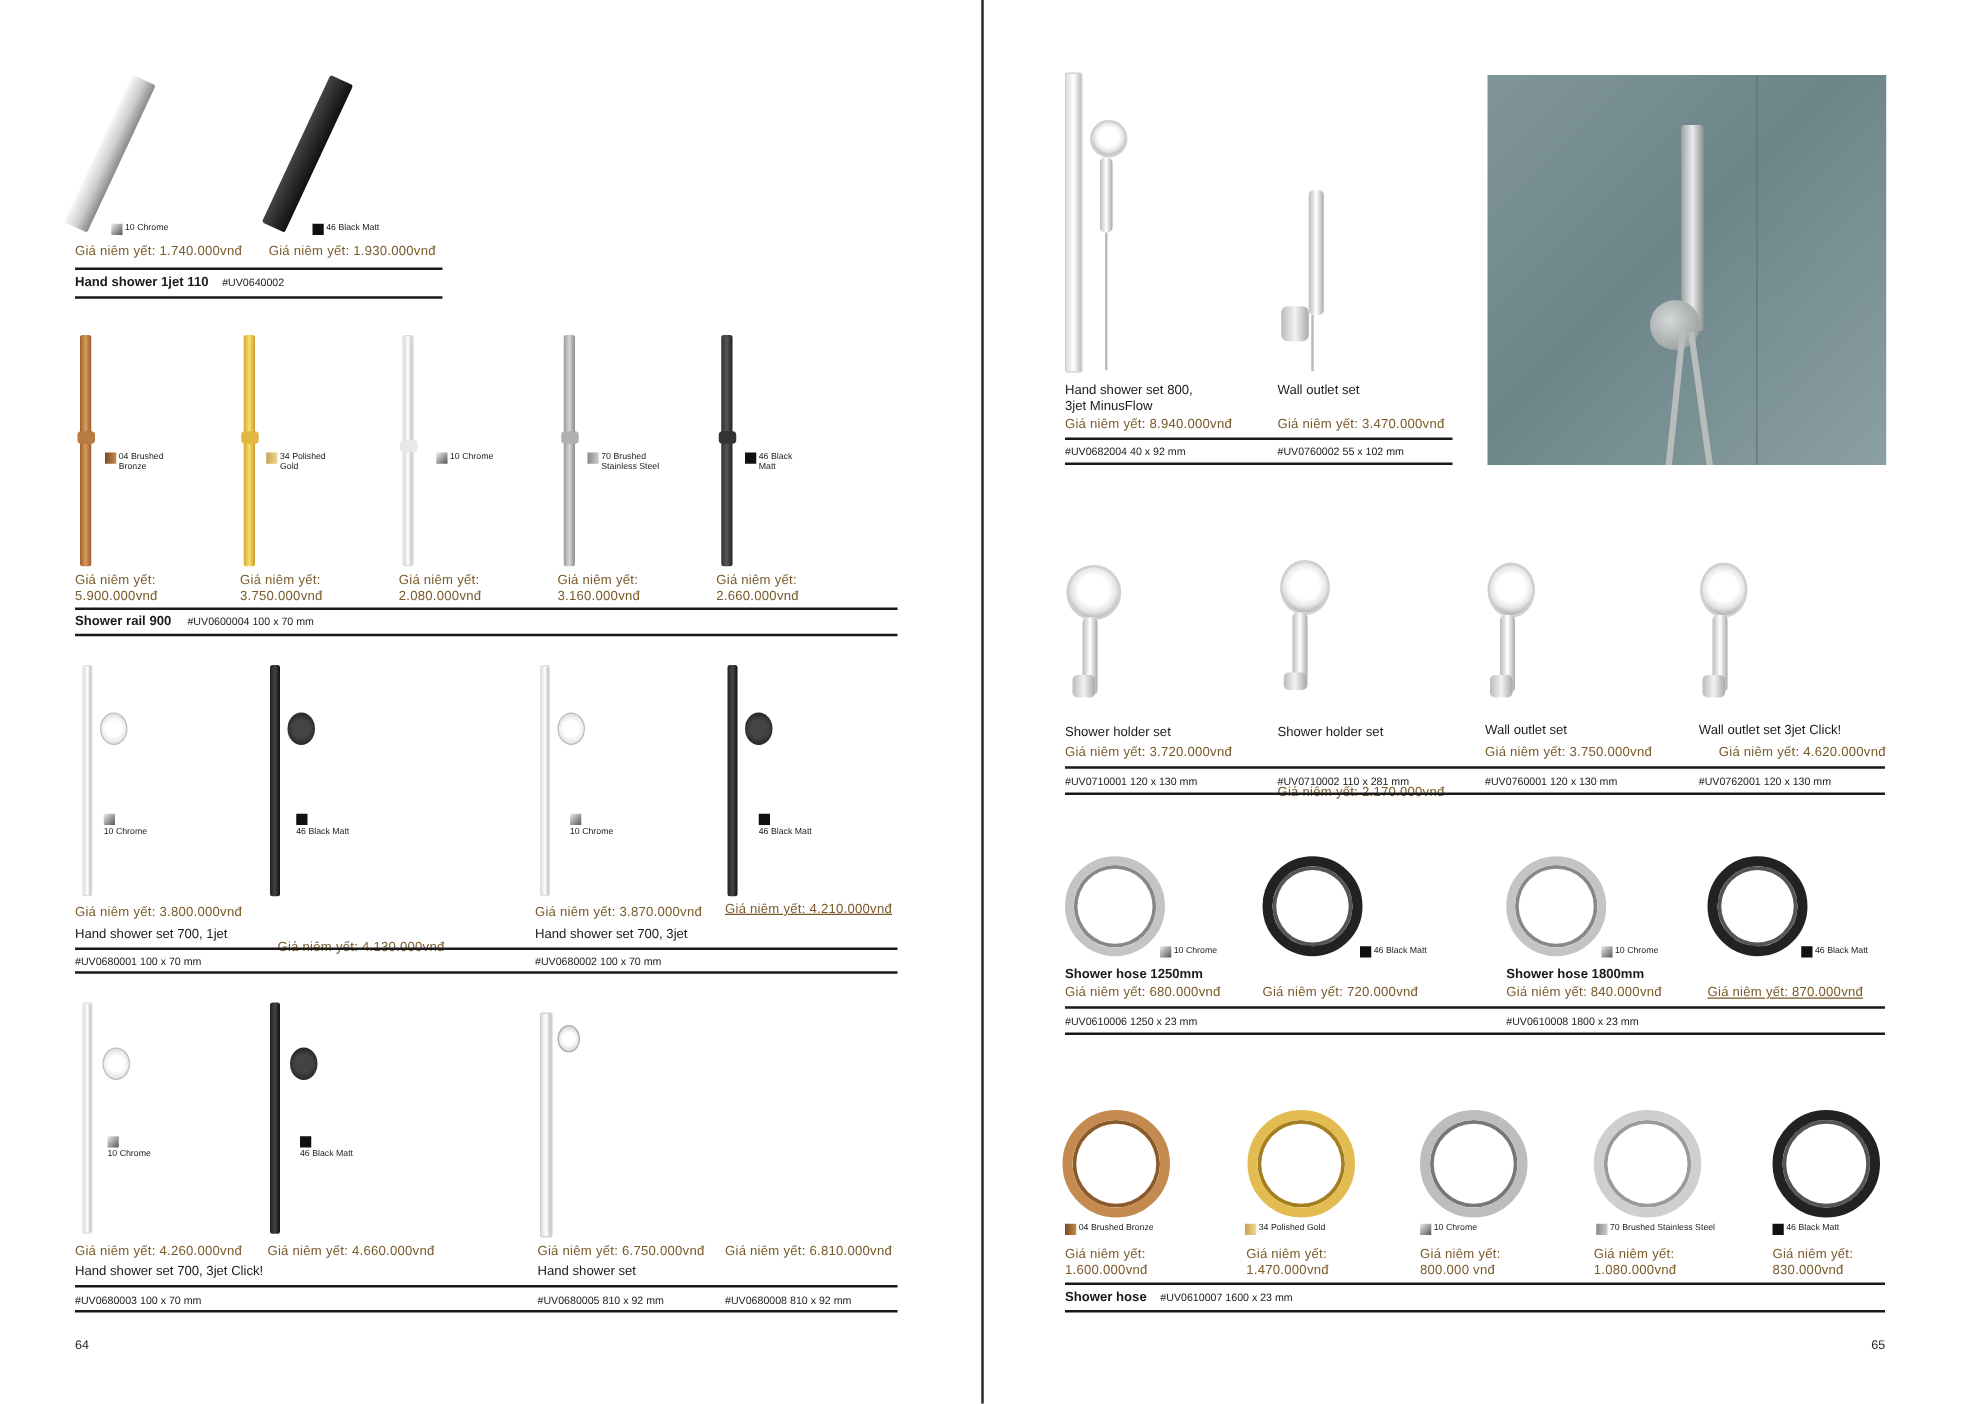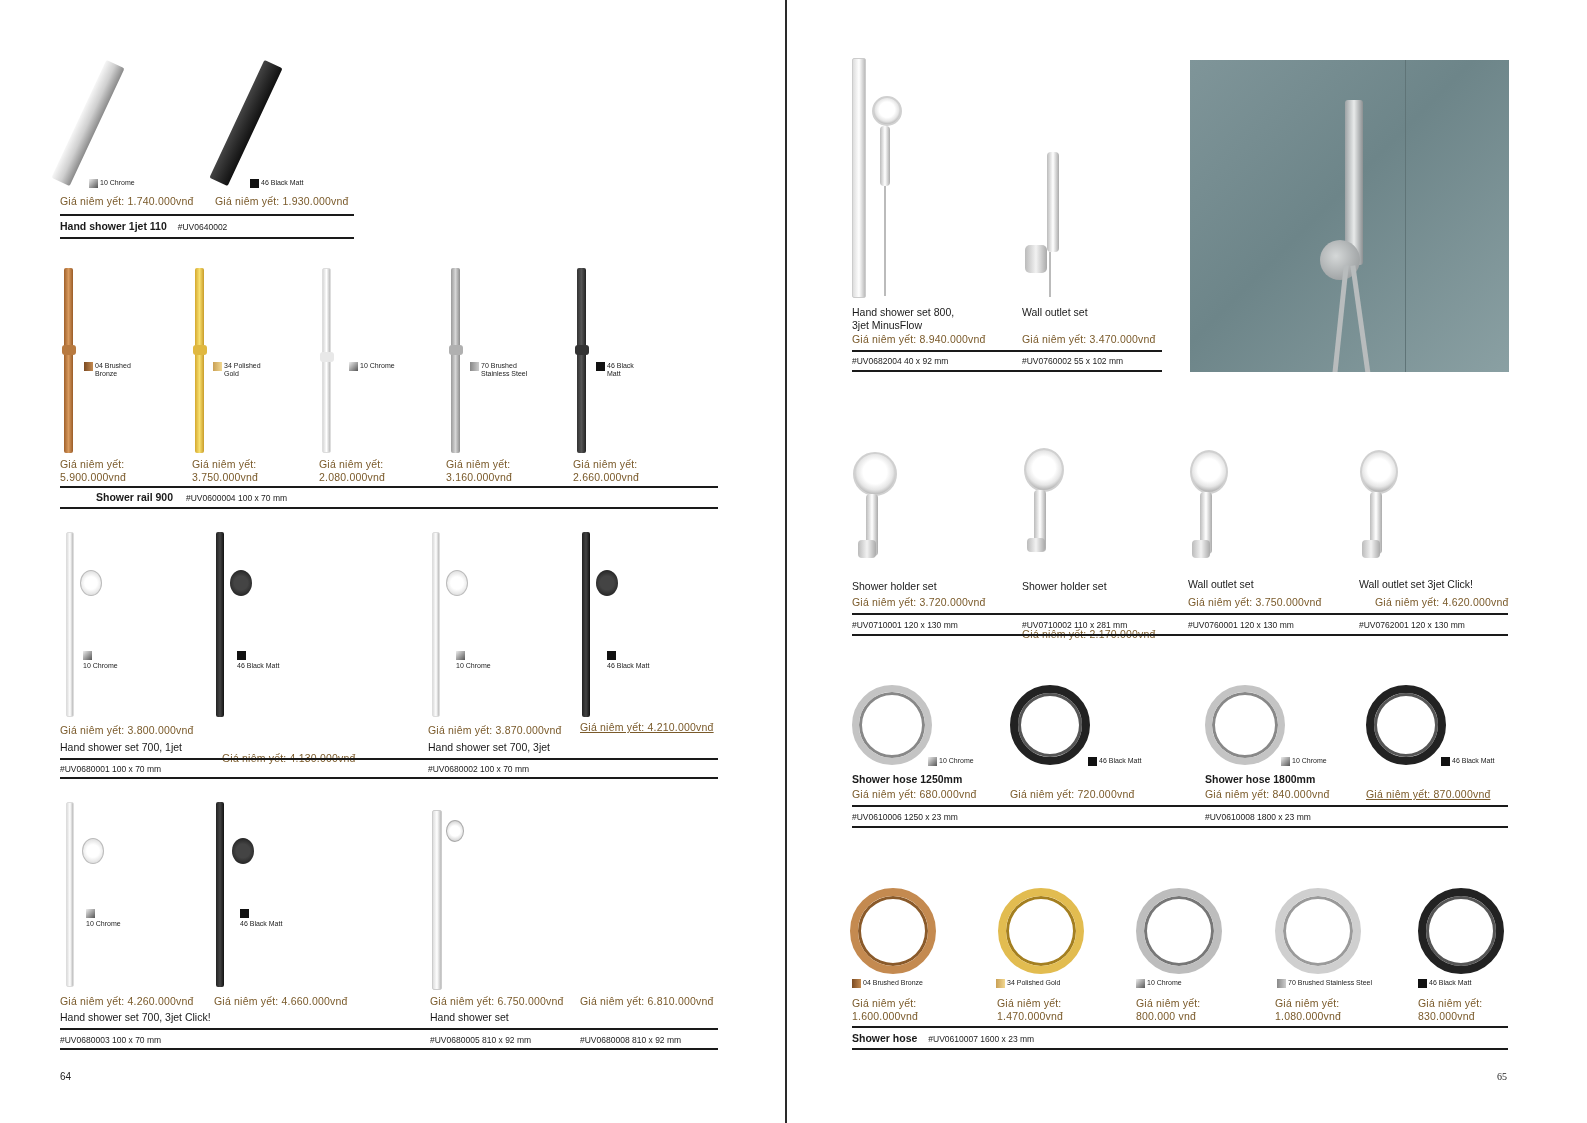--- a/index.html
+++ b/index.html
@@ -104,21 +104,21 @@
       <span><span>46 Black</span><br><span>Matt</span></span>
     </div>
 
     <div class="abs price" style="left:60px;top:458px;"><span>Giá niêm yết:</span><br><span>5.900.000vnđ</span></div>
     <div class="abs price" style="left:192px;top:458px;"><span>Giá niêm yết:</span><br><span>3.750.000vnđ</span></div>
     <div class="abs price" style="left:319px;top:458px;"><span>Giá niêm yết:</span><br><span>2.080.000vnđ</span></div>
     <div class="abs price" style="left:446px;top:458px;"><span>Giá niêm yết:</span><br><span>3.160.000vnđ</span></div>
     <div class="abs price" style="left:573px;top:458px;"><span>Giá niêm yết:</span><br><span>2.660.000vnđ</span></div>
 
     <div class="rule" style="left:60px;top:486px;width:658px;"></div>
-    <div class="abs title" style="left:60px;top:491px;margin-left:36px;">
+    <div class="abs title" style="left:60px;top:491px;">
       <b>Shower rail 900</b>
       <span class="code" style="margin-left:10px;">#UV0600004  100 x 70 mm</span>
     </div>
     <div class="rule" style="left:60px;top:507px;width:658px;"></div>
   </div>
 
   <div>
 
     <div class="set-bar" style="left:66px;top:532px;height:185px;background:linear-gradient(90deg,#ddd,#fff 50%,#bbb);border:1px solid #ddd;"></div>
     <div class="set-head" style="left:80px;top:570px;background:radial-gradient(circle,#fff 40%,#ccc);border:1px solid #bbb;"></div>
@@ -338,14 +338,14 @@
     <div class="abs price" style="left:1418px;top:997px;"><span>Giá niêm yết:</span><br><span>830.000vnđ</span></div>
 
     <div class="rule" style="left:852px;top:1026px;width:656px;"></div>
     <div class="abs title" style="left:852px;top:1032px;">
       <b>Shower hose</b>
       <span class="code" style="margin-left:8px;">#UV0610007  1600 x 23 mm</span>
     </div>
     <div class="rule" style="left:852px;top:1048px;width:656px;"></div>
   </div>
 
-  <div class="abs page-num" style="left:1497px;top:1071px;font-family:Liberation Serif, serif;">65</div>
+  <div class="abs page-num" style="left:1497px;top:1071px;">65</div>
 </section>
 
 </body></html>

